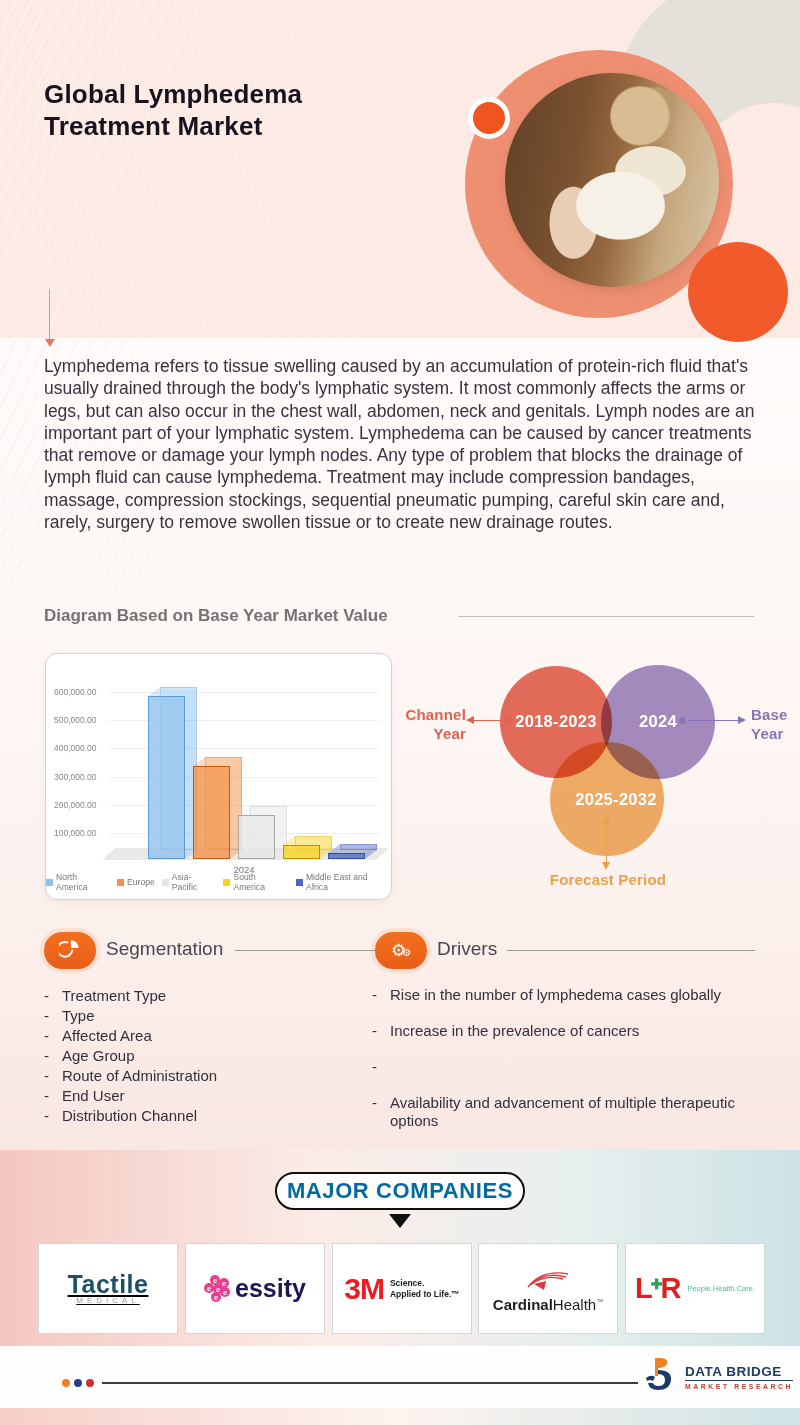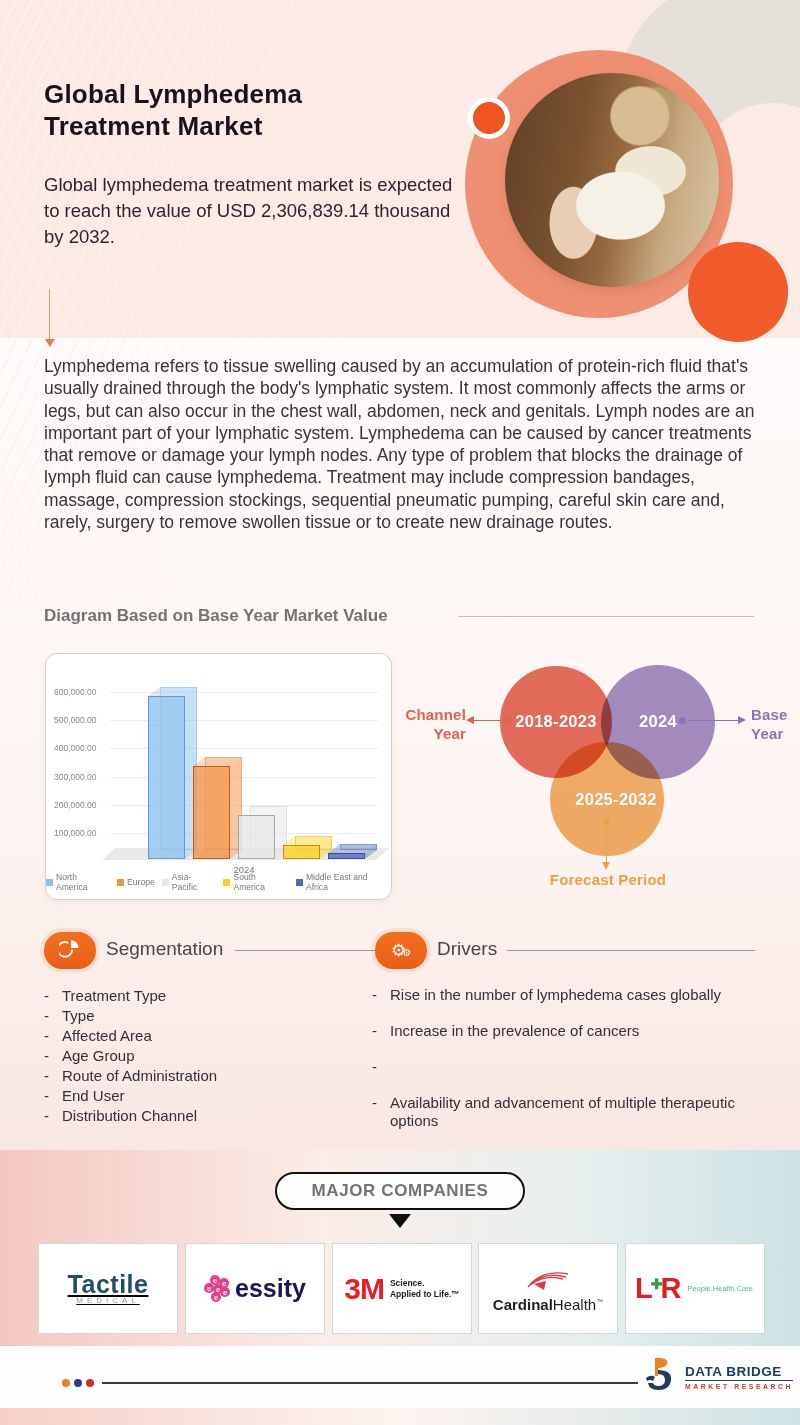--- a/index.html
+++ b/index.html
@@ -87,21 +87,21 @@
   .plain-list li { display:flex; font-size:15px; color:#33303a; }
   .plain-list .dash { width:18px; flex:0 0 18px; }
   .seg-list li { line-height:20px; }
   .drv-list li { line-height:18px; margin-bottom:18px; }
   .gear-big { font-size:17px; color:#fff; line-height:1; }
   .gear-sm { font-size:10px; color:#fff; line-height:1; margin-left:-4px; margin-top:-8px; display:inline-block; }
 
   
   .mc-pill { position:absolute; left:275px; top:1172px; width:250px; height:38px; border:2px solid #0f0f0f;
       border-radius:22px; background:rgba(255,255,255,.92); display:flex; align-items:center; justify-content:center;
-      font-size:17px; font-weight:700; color:#737373; letter-spacing:.6px; }
+      font-size:22px; font-weight:700; color:#0369a1; letter-spacing:.6px; }
   .mc-arrow { position:absolute; left:389px; top:1214px; width:0; height:0;
       border-left:11px solid transparent; border-right:11px solid transparent; border-top:14px solid #0f0f0f; }
   .logo-card { position:absolute; top:1243px; width:140px; height:91px; background:#fff; border:1px solid #cfd8d8;
       display:flex; align-items:center; justify-content:center; }
   .tactile-word { font-size:25px; font-weight:600; color:#1d5066; letter-spacing:.5px; line-height:24px; }
   .tactile-sub { font-size:8px; color:#9a9a9a; letter-spacing:4px; text-align:center; }
   .essity-word { font-size:25px; font-weight:700; color:#201457; }
   .e-cluster { position:relative; width:26px; height:27px; margin-right:5px; }
   .e-cluster span { position:absolute; width:10px; height:10px; border-radius:50%; background:#e83e8c; color:#fff;
       font-size:7.5px; font-weight:700; display:flex; align-items:center; justify-content:center; }
@@ -136,21 +136,20 @@
   <div class="stripes2"></div>
 
   <div class="gray-donut"></div>
   <div class="gray-hole"></div>
   <div class="salmon-circle"></div>
   <div class="orange-circle"></div>
   <div class="ring-dot"></div>
   <div class="photo-circle"></div>
 
   <h1 class="hero-title">Global Lymphedema Treatment Market</h1>
-  <p class="hero-sub">Global lymphedema treatment market is expected to reach the value of USD 2,306,839.14  thousand by 2032.</p>
   <div class="connector-line"></div>
   <div class="connector-arrow"></div>
 
   <p class="intro">Lymphedema refers to tissue swelling caused by an accumulation of protein-rich fluid that's usually drained through the body's lymphatic system. It most commonly affects the arms or legs, but can also occur in the chest wall, abdomen, neck and genitals. Lymph nodes are an important part of your lymphatic system. Lymphedema can be caused by cancer treatments that remove or damage your lymph nodes. Any type of problem that blocks the drainage of lymph fluid can cause lymphedema. Treatment may include compression bandages, massage, compression stockings, sequential pneumatic pumping, careful skin care and, rarely, surgery to remove swollen tissue or to create new drainage routes.</p>
 
   <h2 class="diagram-heading">Diagram Based on Base Year Market Value</h2>
   <div class="diagram-rule"></div>
 
   <div class="chart-card">
     <div class="plot" id="plot">

